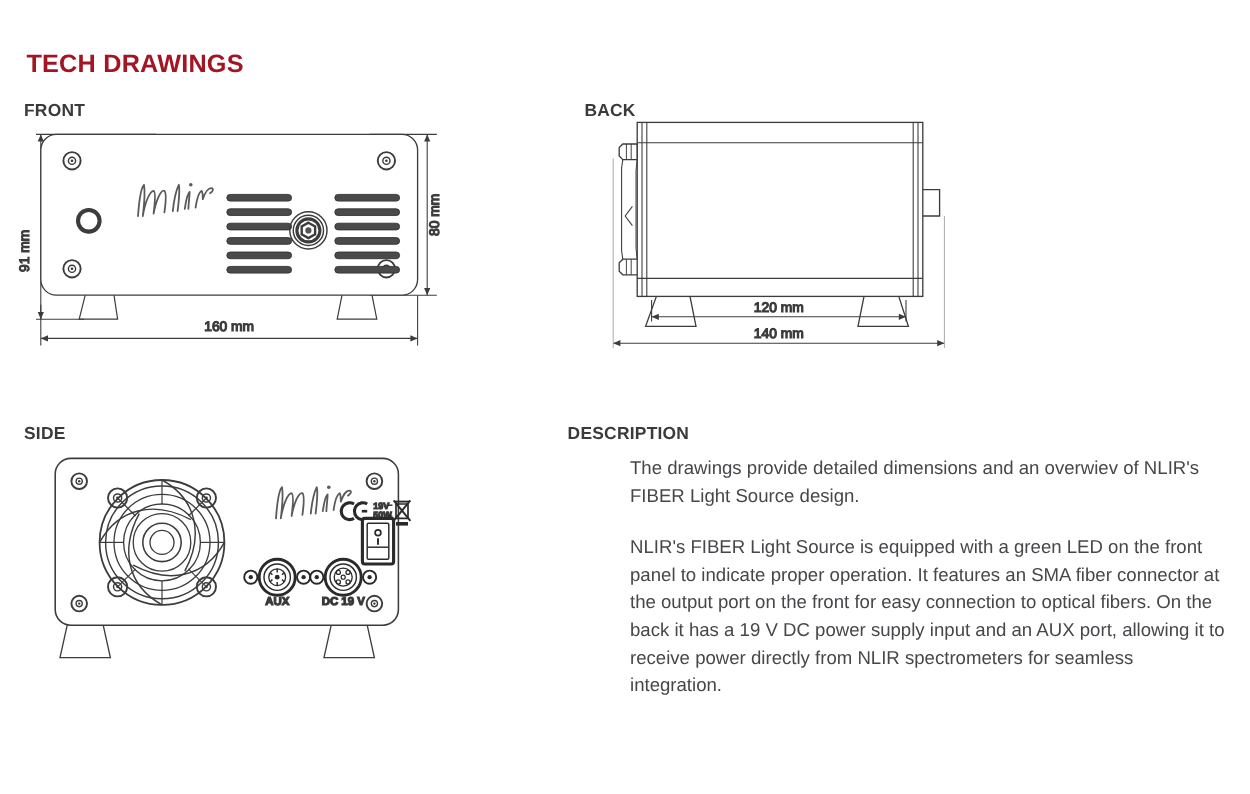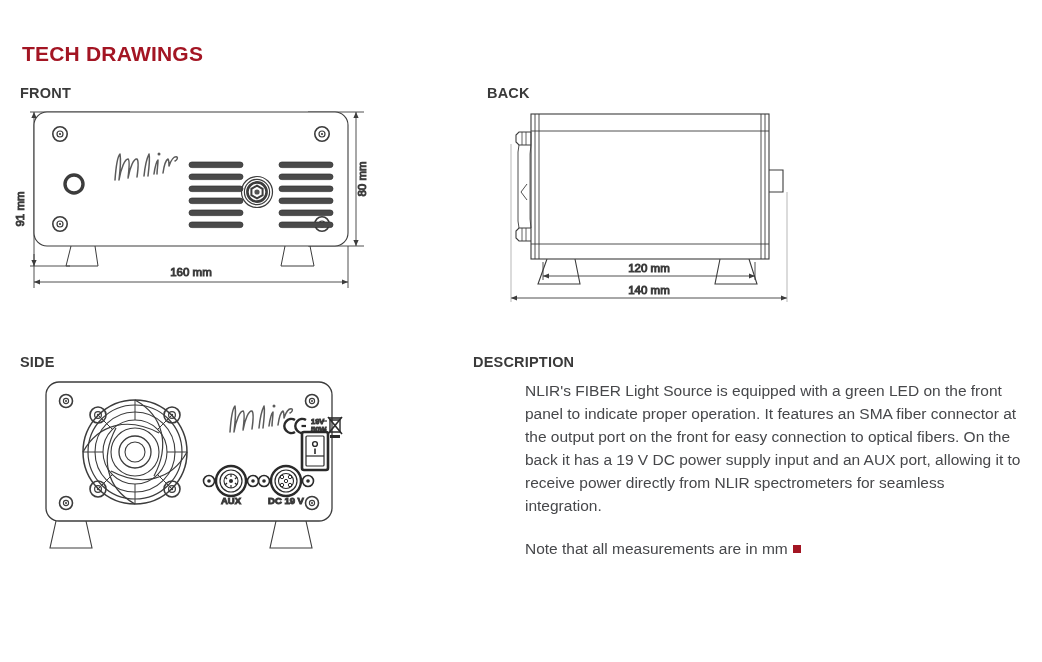--- a/index.html
+++ b/index.html
@@ -42,21 +42,21 @@
   #label-front { left: 20px; top: 61px; }
   #label-side  { left: 487px; top: 61px; }
   #label-back  { left: 20px; top: 330px; }
   #label-description { left: 473px; top: 330px; }
 
   
   .drawing { position: absolute; }
   .drawing svg { display: block; overflow: visible; }
 
   #front-drawing { left: 8px;  top: 80px; }
-  #side-drawing  { left: 505px; top: 80px; }
+  #side-drawing  { left: 505px; top: 68px; }
   #back-drawing  { left: 34px; top: 352px; }
 
   
   #description-body {
     position: absolute;
     left: 525px;
     top: 355px;
     width: 500px;
   }
   #description-body p {
@@ -437,17 +437,17 @@
         </g>
         <text x="252" y="128" text-anchor="middle" font-family="'Liberation Sans',sans-serif" font-size="9.5" font-weight="bold" fill="#2a2a2a">DC 19 V</text>
 
       </g>
     </svg>
   </div>
 
   <div class="abs section-label" id="label-description">DESCRIPTION</div>
 
   <div id="description-body">
+    <p>The drawings provide detailed dimensions and an overwiev of NLIR's FIBER Light Source design.</p>
     <p>NLIR's FIBER Light Source is equipped with a green LED on the front panel to indicate proper operation. It features an SMA fiber connector at the output port on the front for easy connection to optical fibers. On the back it has a 19 V DC power supply input and an AUX port, allowing it to receive power directly from NLIR spectrometers for seamless integration.</p>
-    <p><span>Note that all measurements are in mm</span><span class="end-marker"></span></p>
   </div>
 
 </div>
 
 </body></html>

